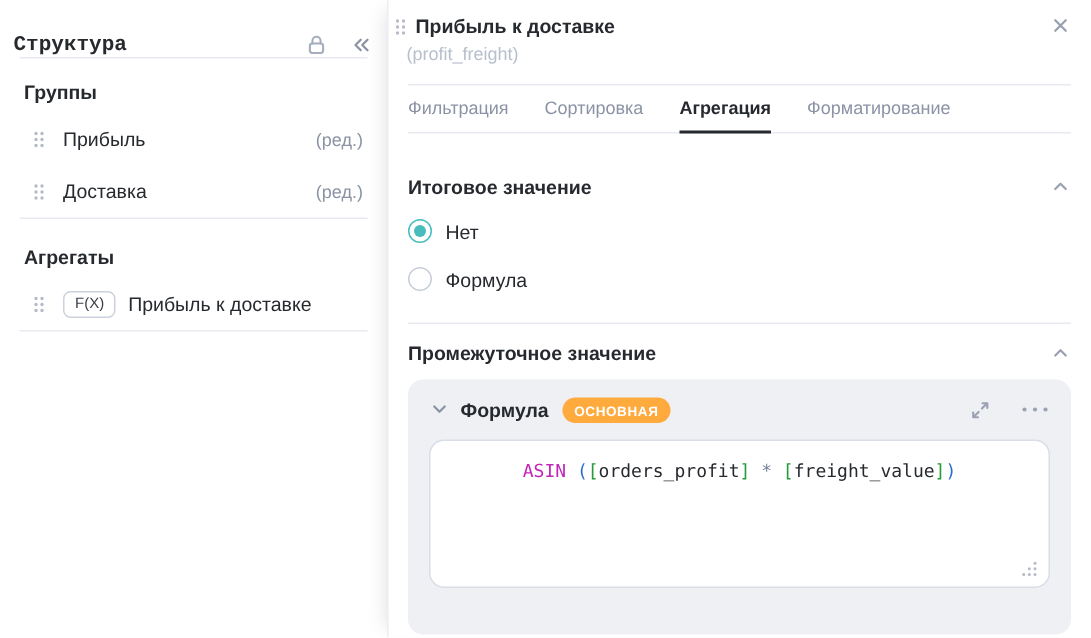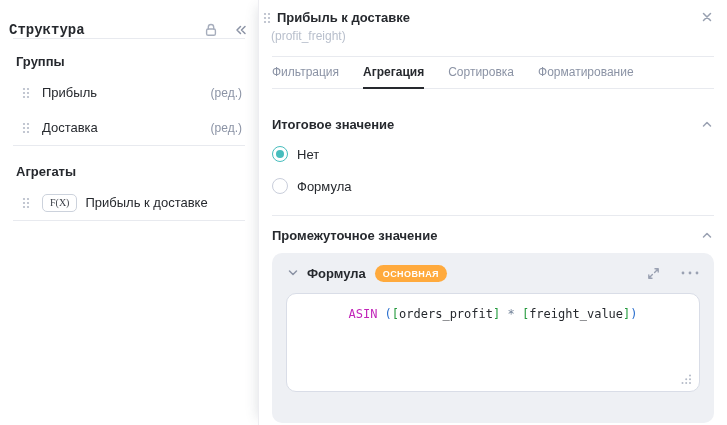--- a/index.html
+++ b/index.html
@@ -38,21 +38,21 @@
   .sb-header .iconbtn{margin-left:14px;}
   .sb-header .spacer{flex:1;}
   .sidebar .hr{margin:0 13px;}
   .sb-heading{font-weight:700;margin:9px 16px 0;height:27px;display:flex;align-items:center;}
   .sb-item{height:35px;display:flex;align-items:center;padding:0 16px 0 22px;}
   .sb-item .label{margin-left:12px;}
   .sb-item .spacer{flex:1;}
   .edit-link{color:var(--text-muted);font-size:12px;background:none;border:none;cursor:pointer;font-family:inherit;}
   .drag{cursor:grab;background:none;border:none;padding:0;}
   .fx-badge{margin-left:12px;border:1px solid #ccd2dc;border-radius:5px;background:#fff;
-    font-size:10px;font-weight:400;color:#3a3e46;padding:2px 7px;line-height:12px;font-family:Liberation Serif, serif;}
+    font-size:10px;font-weight:400;color:#3a3e46;padding:2px 7px;line-height:12px;}
   .fx-badge + .label{margin-left:8px;}
   .sb-agg-gap{margin-top:12px;}
   .sb-divider-after{margin-top:8px;}
 
   
   .panel{position:absolute;left:258px;top:0;width:469px;height:425px;background:#fff;
     border-left:1px solid #ededf1;box-shadow:-7px 0 12px -7px rgba(60,70,90,.18);}
   .panel-header{height:56px;padding:10px 13px 0 4px;position:relative;}
   .p-title-row{display:flex;align-items:center;}
   .p-title{font-weight:700;font-size:13px;margin-left:6px;}
@@ -200,22 +200,22 @@
     <button class="iconbtn close-btn">
       <svg width="14" height="14" viewBox="0 0 14 14" fill="none" stroke="#98a0b0" stroke-width="1.5" stroke-linecap="round">
         <path d="M3.5 3.5 10.5 10.5M10.5 3.5 3.5 10.5"></path>
       </svg>
     </button>
   </header>
   <div class="hr" style="margin:0 13px;"></div>
 
   <nav class="tabs">
     <button class="tab">Фильтрация</button>
+    <button class="tab">Сортировка</button>
     <button class="tab active">Агрегация</button>
-    <button class="tab">Сортировка</button>
     <button class="tab">Форматирование</button>
   </nav>
 
   <div class="section sec-total">
     <div class="section-head">
       <span class="section-title">Итоговое значение</span>
       <button class="iconbtn">
         <svg width="14" height="14" viewBox="0 0 14 14" fill="none" stroke="#9aa1b2" stroke-width="1.5" stroke-linecap="round" stroke-linejoin="round">
           <path d="M3.5 9 7 5.5 10.5 9"></path>
         </svg>

